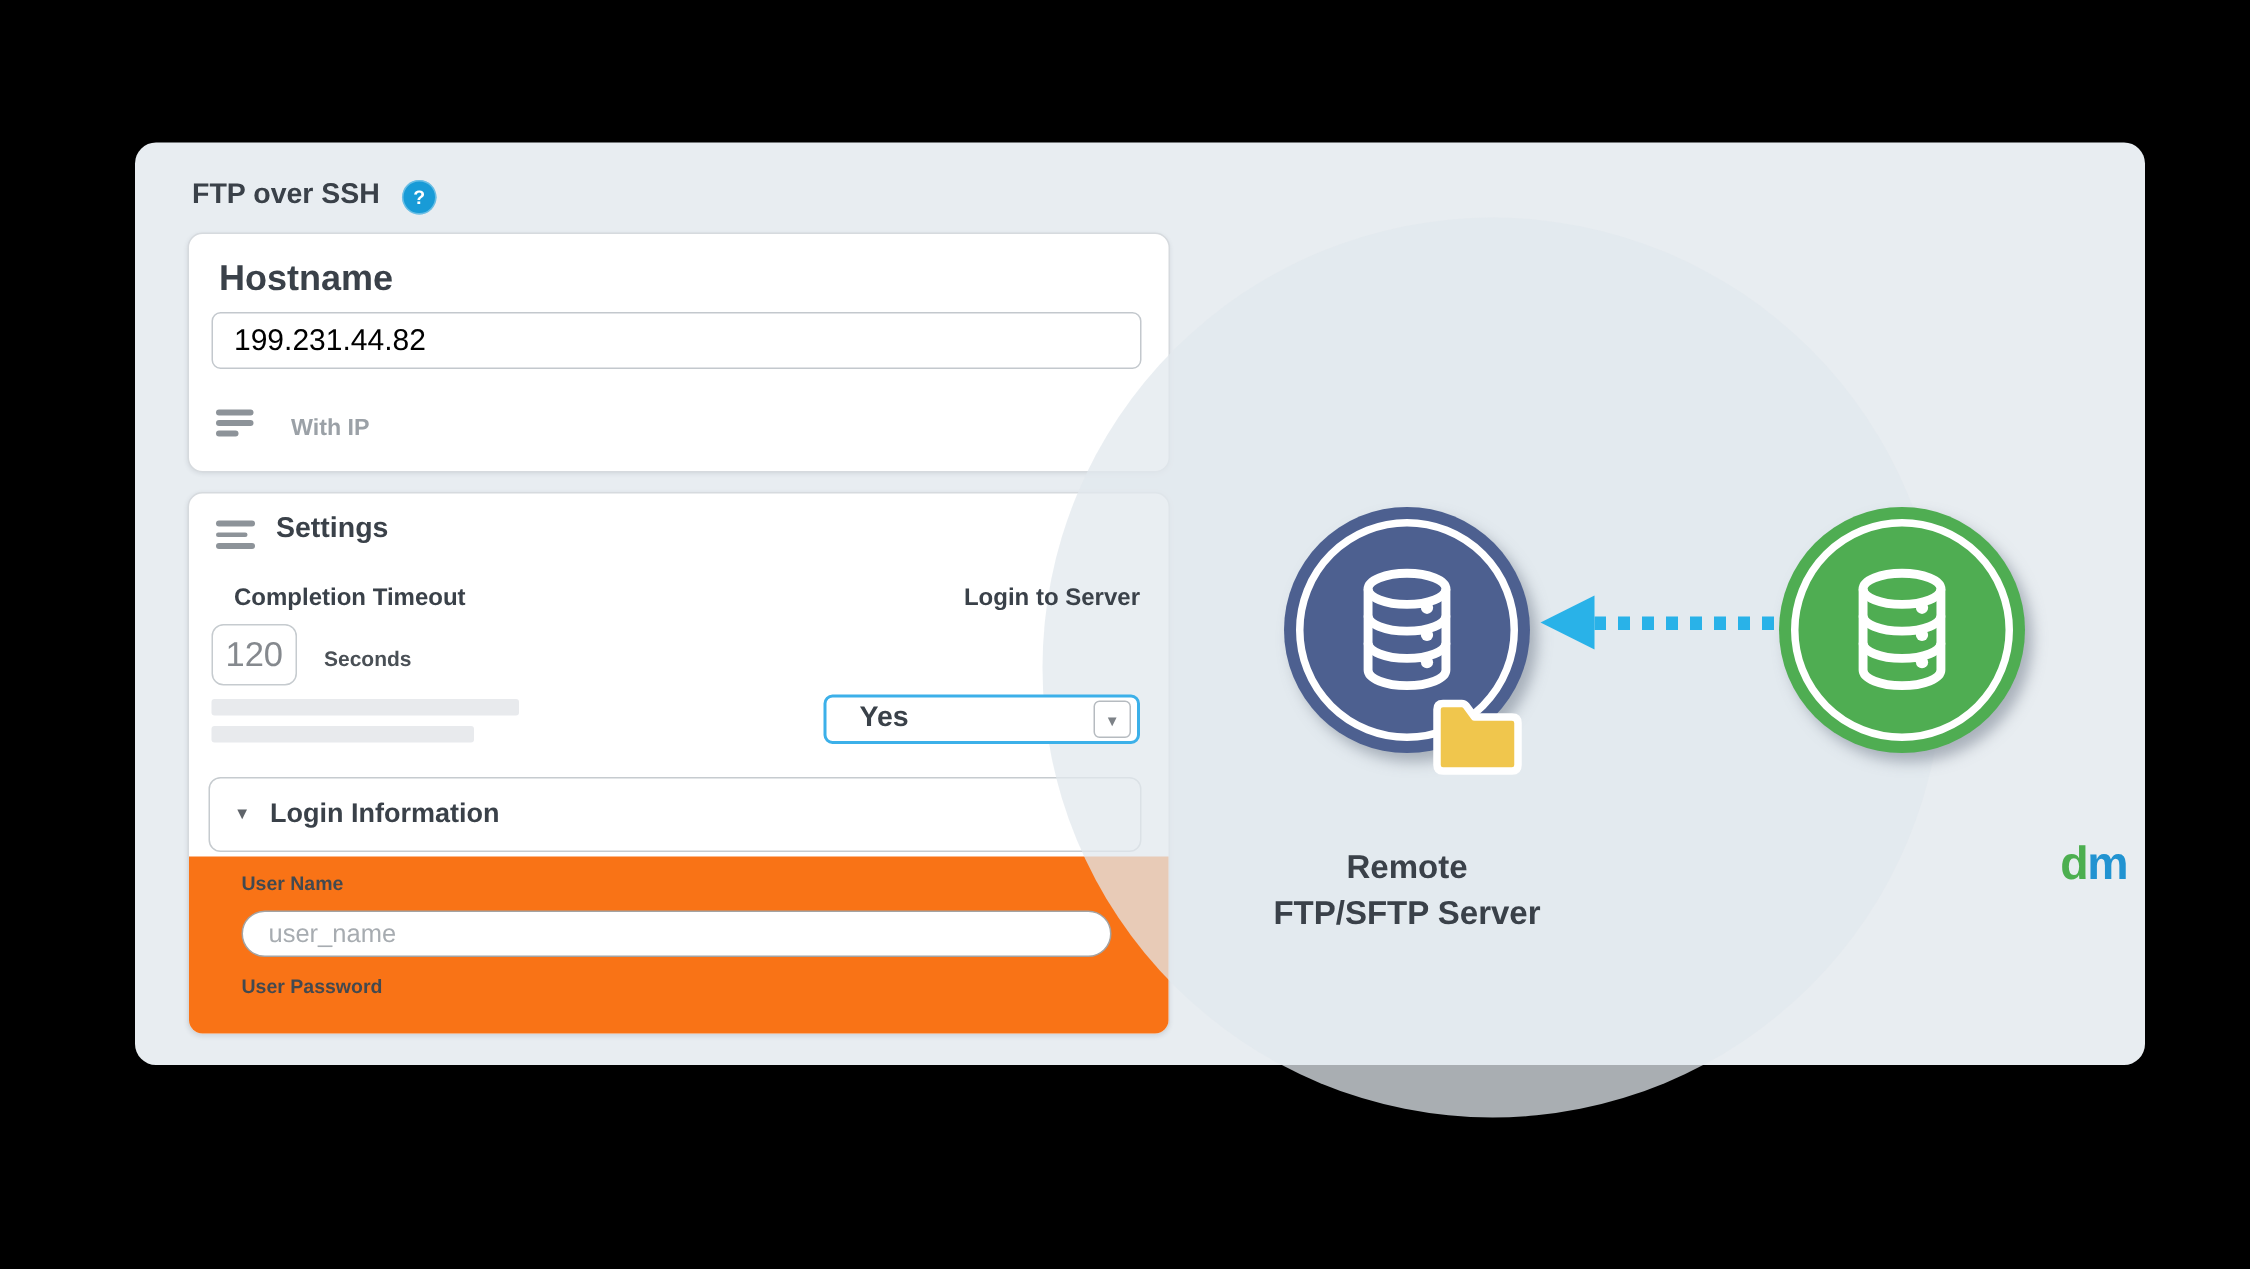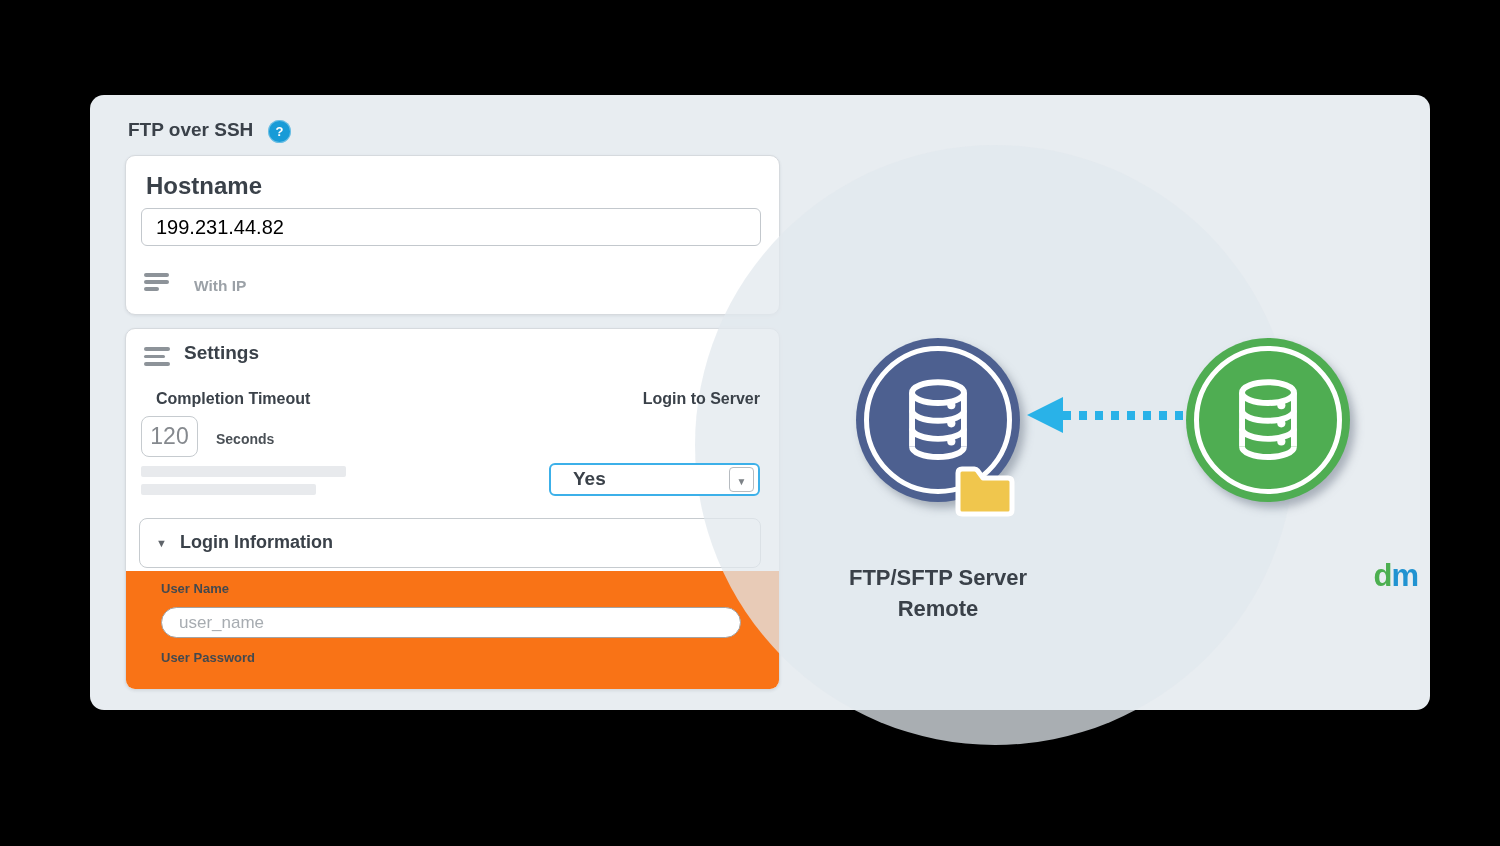--- a/index.html
+++ b/index.html
@@ -204,22 +204,22 @@
         </g>
         <g fill="#fff">
           <circle cx="68" cy="38" r="5.5"></circle>
             <circle cx="68" cy="62.5" r="5.5"></circle>
             <circle cx="68" cy="87" r="5.5"></circle>
         </g>
       </svg>
     </div>
 
     <div class="label-remote">
+      <div>Remote</div>
       <div>FTP/SFTP Server</div>
-      <div>Remote</div>
     </div>
 
     <div class="label-monitor">
       <div class="dm-logo"><span class="d">d</span><span class="m">m</span></div>
     </div>
 
   </div>
 </div>
 
 </body></html>

